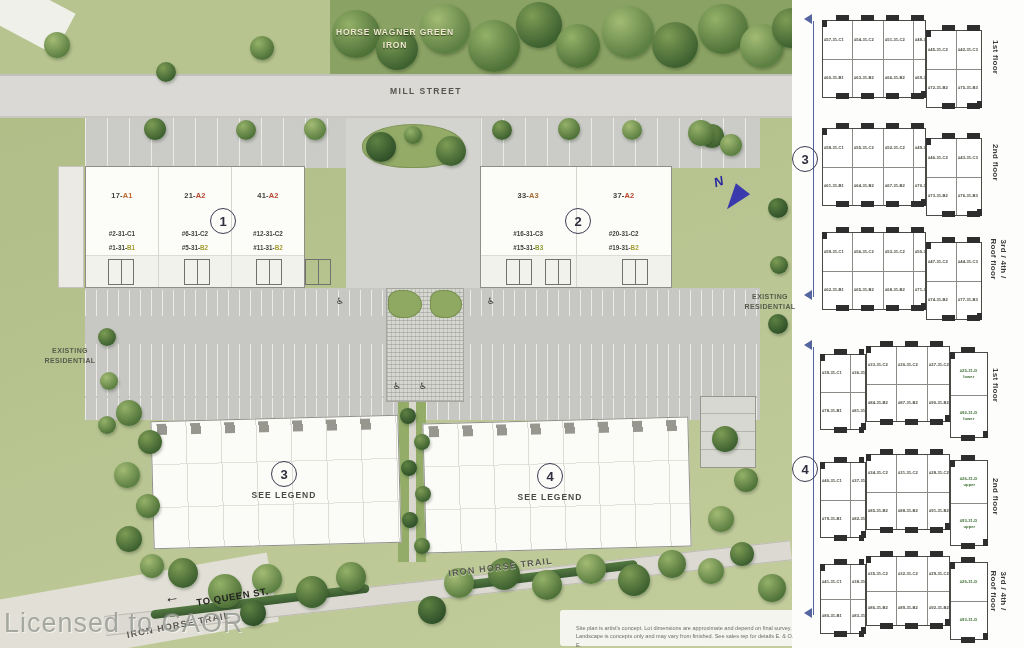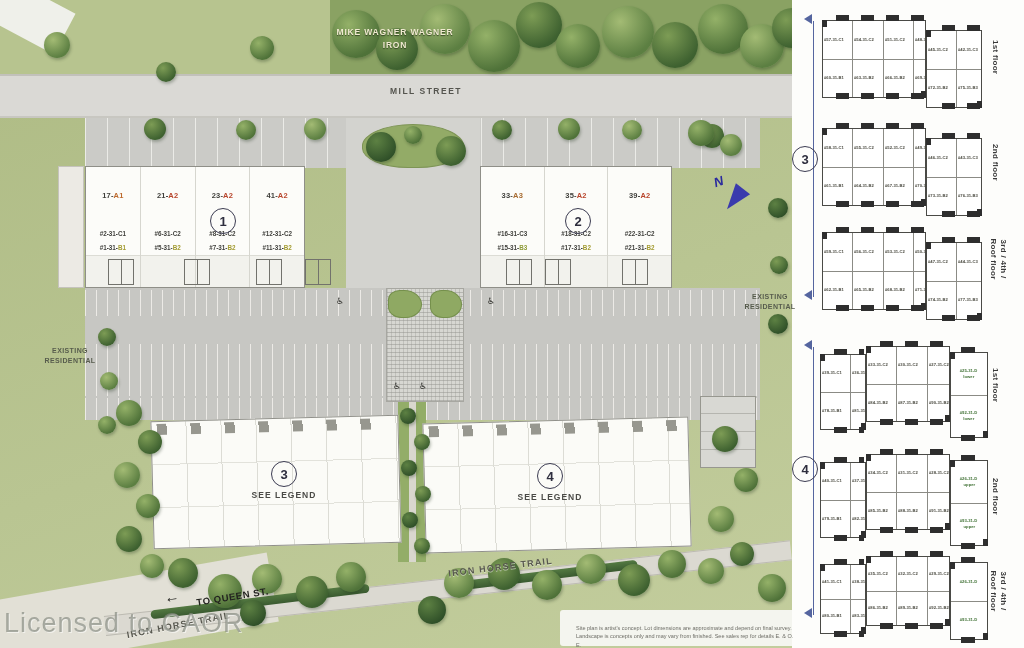--- a/index.html
+++ b/index.html
@@ -144,27 +144,20 @@
 
 
           <div class="ucol">
             <div class="ustreet"><span>21-</span><span style="color:#b8452c">A2</span></div>
             <div class="ucodes">
               <div>#6-31-C2</div>
               <div><span>#5-31-</span><span style="color:#a39b31">B2</span></div>
             </div>
           </div>
 
-          <div class="ucol">
-            <div class="ustreet"><span>23-</span><span style="color:#b8452c">A2</span></div>
-            <div class="ucodes">
-              <div>#8-31-C2</div>
-              <div><span>#7-31-</span><span style="color:#a39b31">B2</span></div>
-            </div>
-          </div>
 
 
           <div class="ucol">
             <div class="ustreet"><span>41-</span><span style="color:#b8452c">A2</span></div>
             <div class="ucodes">
               <div>#12-31-C2</div>
               <div><span>#11-31-</span><span style="color:#a39b31">B2</span></div>
             </div>
           </div>
 
@@ -180,36 +173,29 @@
       <div class="urow">
 
           <div class="ucol">
             <div class="ustreet"><span>33-</span><span style="color:#a76b31">A3</span></div>
             <div class="ucodes">
               <div>#16-31-C3</div>
               <div><span>#15-31-</span><span style="color:#8d9a36">B3</span></div>
             </div>
           </div>
 
+
           <div class="ucol">
-            <div class="ustreet"><span>35-</span><span style="color:#b8452c">A2</span></div>
+            <div class="ustreet"><span>37-</span><span style="color:#b8452c">A2</span></div>
             <div class="ucodes">
-              <div>#18-31-C2</div>
-              <div><span>#17-31-</span><span style="color:#a39b31">B2</span></div>
+              <div>#20-31-C2</div>
+              <div><span>#19-31-</span><span style="color:#a39b31">B2</span></div>
             </div>
           </div>
 
-
-          <div class="ucol">
-            <div class="ustreet"><span>39-</span><span style="color:#b8452c">A2</span></div>
-            <div class="ucodes">
-              <div>#22-31-C2</div>
-              <div><span>#21-31-</span><span style="color:#a39b31">B2</span></div>
-            </div>
-          </div>
 
         </div>
       <i class="gar" style="left:25px"></i>
       <i class="gar" style="left:64px"></i>
       <i class="gar" style="left:141px"></i>
     </div>
 
     <div class="bigbldg" style="left:152px;top:418px;width:248px;height:128px">
       <div class="gtabs"></div>
     </div>
@@ -277,21 +263,21 @@
     <i class="tr d" style="left:240px;top:600px;width:26px;height:26px"></i>
     <i class="tr d" style="left:418px;top:596px;width:28px;height:28px"></i>
     <i class="tr c" style="left:698px;top:558px;width:26px;height:26px"></i>
     <i class="tr b" style="left:98px;top:328px;width:18px;height:18px"></i>
     <i class="tr c" style="left:100px;top:372px;width:18px;height:18px"></i>
     <i class="tr a" style="left:98px;top:416px;width:18px;height:18px"></i>
     <div class="dback"></div>
   </div>
 
   <div class="lab park-lab abs">
-    <span>MIKE WAGNER WAGNER</span><br><span>IRON</span>
+    <span>HORSE WAGNER GREEN</span><br><span>IRON</span>
   </div>
   <div class="lab street-lab abs">MILL STREET</div>
   <div class="lab exist abs" style="left:34px;top:346px">
     <span>EXISTING</span><br><span>RESIDENTIAL</span>
   </div>
   <div class="lab exist abs" style="left:738px;top:292px;width:64px">
     <span>EXISTING</span><br><span>RESIDENTIAL</span>
   </div>
   <div class="numc" style="left:210px;top:208px">1</div>
   <div class="numc" style="left:565px;top:208px">2</div>

